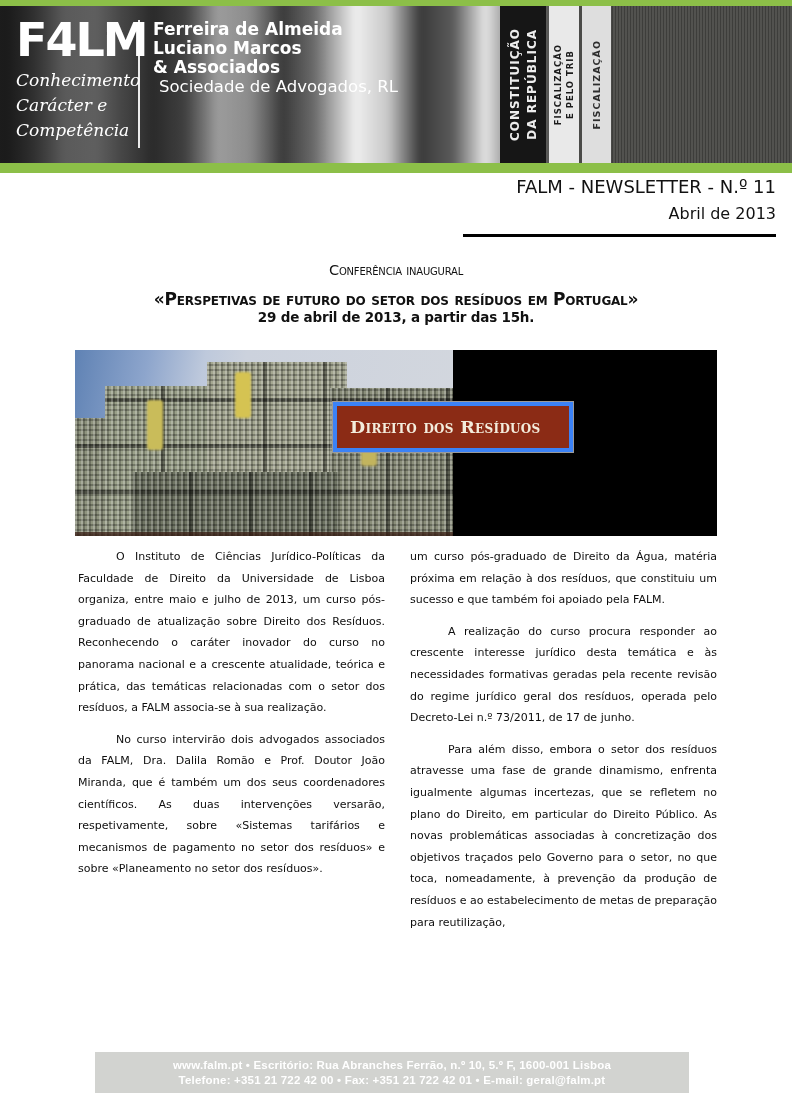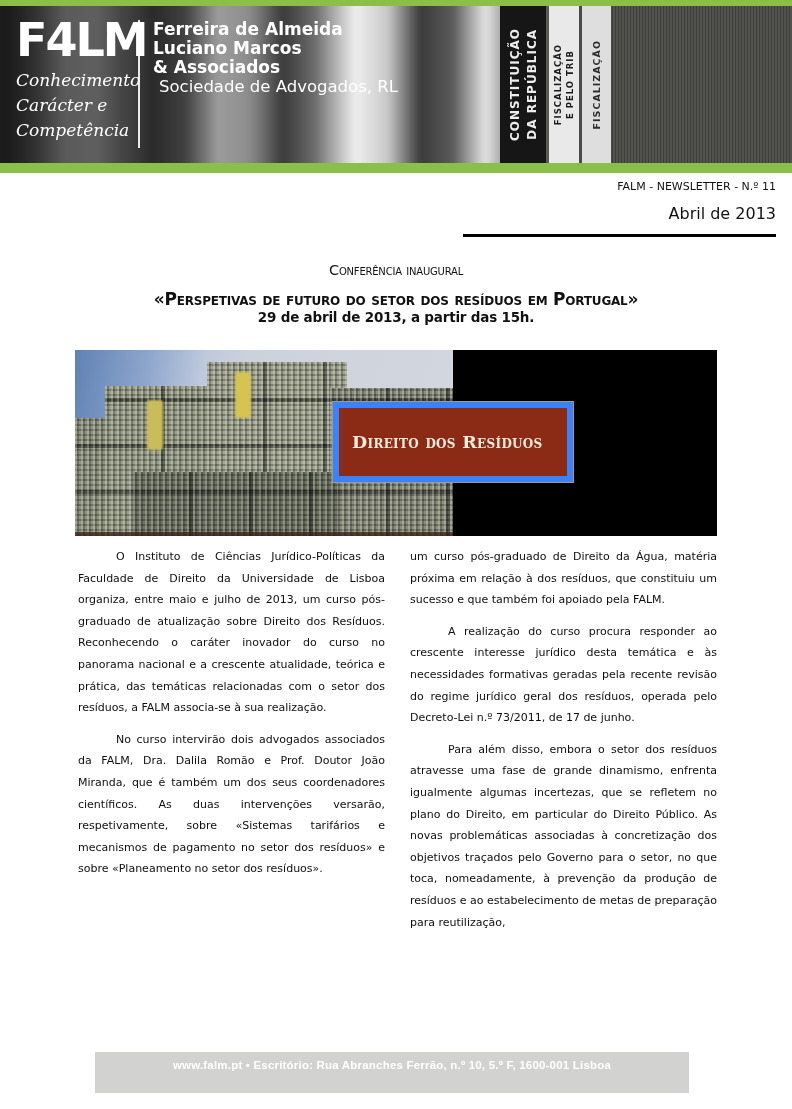--- a/index.html
+++ b/index.html
@@ -30,21 +30,21 @@
   .logo-text{font-size:46px;font-weight:700;letter-spacing:-2px;line-height:44px;
     font-family:"DejaVu Sans",sans-serif;}
   .tagline{margin-top:6px;font-family:"DejaVu Serif",serif;font-style:italic;font-size:17px;line-height:25px;}
   .logo-divider{position:absolute;left:138px;top:14px;width:2px;height:128px;background:rgba(255,255,255,.9);}
   .firm-block{position:absolute;left:153px;top:14px;color:#fff;}
   .firm-line{font-size:17px;font-weight:700;line-height:19px;}
   .firm-line.regular{font-weight:400;font-size:16.5px;margin-left:6px;}
 
   
   .masthead{position:absolute;right:16px;top:177px;width:420px;text-align:right;}
-  .masthead-title{font-size:11px;line-height:20px;}
+  .masthead-title{font-size:18px;line-height:20px;}
   .masthead-date{font-size:16px;line-height:20px;margin-top:7px;}
   .masthead-rule{margin:10px 0 0 auto;width:313px;height:3px;background:#000;}
 
   
   .event{position:absolute;left:0;top:247px;width:792px;text-align:center;margin-top:15px;}
   .event-kicker{font-size:14.5px;font-variant:small-caps;letter-spacing:-.2px;}
   .event-title{margin-top:11px;font-size:17px;font-weight:700;font-variant:small-caps;letter-spacing:-.2px;}
   .event-venue{margin-top:13px;font-size:13.5px;letter-spacing:-.3px;line-height:15px;}
   .event-when{font-size:13.5px;font-weight:700;letter-spacing:-.2px;line-height:16px;}
 
@@ -62,22 +62,22 @@
   .bale-2{left:30px;width:122px;height:150px;background-color:#9aa089;}
   .bale-3{left:132px;width:140px;height:174px;background-color:#a4a791;}
   .bale-4{left:255px;width:123px;height:148px;background-color:#8a8e7a;}
   .bale-5{left:58px;width:205px;height:64px;background-color:#6f7463;}
   .bale-accent{position:absolute;width:16px;filter:blur(1px);border-radius:3px;}
   .accent-a{left:72px;bottom:86px;height:50px;background:#c9bc5a;}
   .accent-b{left:160px;bottom:118px;height:46px;background:#d5c352;}
   .accent-c{left:286px;bottom:70px;height:40px;background:#c2b45e;}
   .photo-ground{position:absolute;left:0;right:0;bottom:0;height:4px;background:rgba(58,31,21,.75);}
   .black-panel{position:absolute;left:378px;top:0;right:0;bottom:0;background:#000;}
-  .topic-banner{position:absolute;left:258px;top:52px;width:240px;height:80px;background:#8b2b15;
-    border:6px solid #3b82f6;box-shadow:0 0 0 1px #9a9a9a;display:flex;align-items:center;box-sizing:border-box;}
+  .topic-banner{position:absolute;left:258px;top:52px;width:240px;height:50px;background:#8b2b15;
+    border:4px solid #3b82f6;box-shadow:0 0 0 1px #9a9a9a;display:flex;align-items:center;box-sizing:border-box;}
   .topic-banner-label{padding-left:13px;color:#f3ecdc;font-family:"DejaVu Serif",serif;
     font-weight:700;font-variant:small-caps;font-size:17.5px;letter-spacing:.3px;}
 
   
   .columns{position:absolute;left:78px;top:546px;width:639px;display:flex;gap:25px;}
   .col{width:307px;font-size:11px;line-height:21.6px;text-align:justify;color:#0e0e0e;}
   .col p{margin:0 0 10px 0;text-indent:38px;}
   .col p.no-indent{text-indent:0;}
 
   
@@ -163,15 +163,16 @@
     </div>
     <div class="col">
       <p class="no-indent">um curso pós-graduado de Direito da Água, matéria próxima em relação à dos resíduos, que constituiu um sucesso e que também foi apoiado pela FALM.</p>
       <p>A realização do curso procura responder ao crescente interesse jurídico desta temática e às necessidades formativas geradas pela recente revisão do regime jurídico geral dos resíduos, operada pelo Decreto-Lei n.º 73/2011, de 17 de junho.</p>
       <p>Para além disso, embora o setor dos resíduos atravesse uma fase de grande dinamismo, enfrenta igualmente algumas incertezas, que se refletem no plano do Direito, em particular do Direito Público. As novas problemáticas associadas à concretização dos objetivos traçados pelo Governo para o setor, no que toca, nomeadamente, à prevenção da produção de resíduos e ao estabelecimento de metas de preparação para reutilização,</p>
     </div>
   </div>
 
   <div class="footer-bar">
     <div>www.falm.pt • Escritório: Rua Abranches Ferrão, n.º 10, 5.º F, 1600-001 Lisboa</div>
+    <div>Telefone: +351 21 722 42 00 • Fax: +351 21 722 42 01 • E-mail: geral@falm.pt</div>
   </div>
 
 </div>
 
 </body></html>

